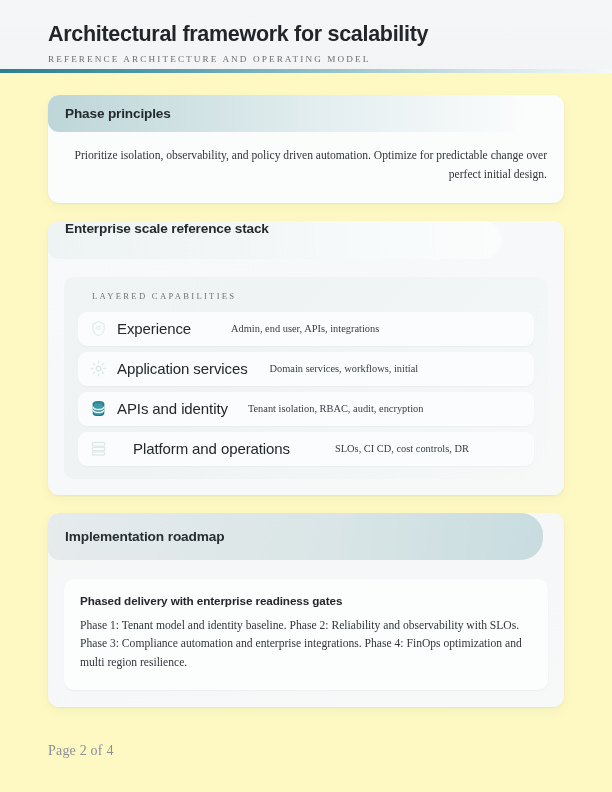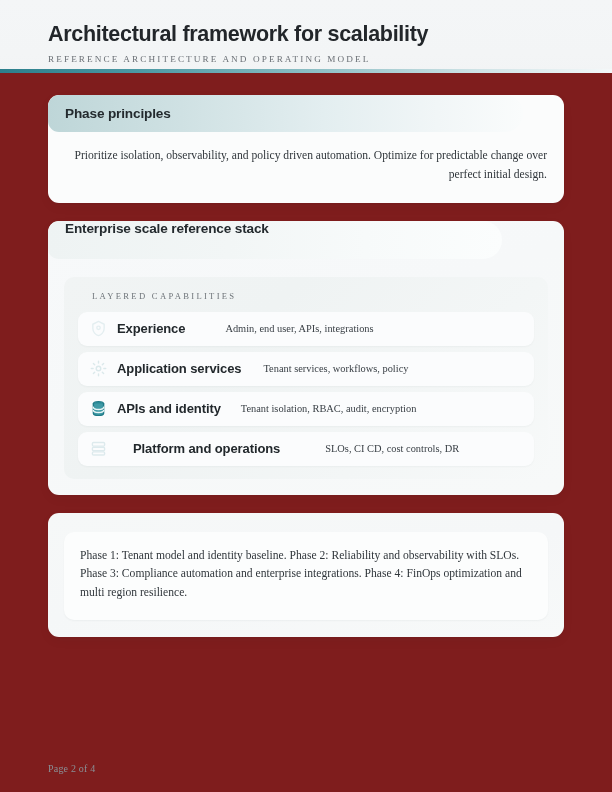--- a/index.html
+++ b/index.html
@@ -12,21 +12,21 @@
     background: #ffffff;
     font-family: "Liberation Sans", sans-serif;
     -webkit-font-smoothing: antialiased;
     overflow: hidden;
   }
 
   .page {
     position: relative;
     width: 612px;
     height: 792px;
-    background: #7f1d1d;
+    background: #fef9c3;
     box-sizing: border-box;
   }
 
   
   .page-header {
     position: relative;
     padding: 22px 48px 0 48px;
     background: linear-gradient(180deg, #f4f6f7 0%, #f3f5f6 72%, #f2f4f5 100%);
     height: 73px;
     box-sizing: border-box;
@@ -155,22 +155,22 @@
     align-items: center;
     justify-content: center;
   }
   .layer-icon svg { display: block; }
   .op-1 { opacity: 0.10; }
   .op-2 { opacity: 0.14; }
   .op-3 { opacity: 1; }
   .op-4 { opacity: 0.13; }
 
   .layer-name {
-    font-size: 13px;
-    font-weight: bold;
+    font-size: 15px;
+    font-weight: normal;
     color: #22282c;
     letter-spacing: -0.1px;
     white-space: nowrap;
   }
   .layer-detail {
     font-family: Liberation Serif, serif;
     font-size: 10.4px;
     color: #3a4046;
     white-space: nowrap;
   }
@@ -208,23 +208,23 @@
     font-weight: bold;
     color: #22282c;
     margin: 0 0 10px 0;
     letter-spacing: -0.1px;
   }
 
   
   .page-footer {
     position: absolute;
     left: 48px;
-    bottom: 18px;
+    bottom: 33px;
     font-family: "Liberation Serif", serif;
-    font-size: 10px;
+    font-size: 14px;
     color: #8a9096;
     letter-spacing: 0.2px;
   }
 </style>
 </head>
 <body>
 
 <div class="page">
 
   <div class="page-header">
@@ -266,21 +266,21 @@
 
         <div class="layer-row">
           <span class="layer-icon op-2">
             <svg width="17" height="17" viewBox="0 0 24 24" fill="none" stroke="#1f7a87" stroke-width="2" stroke-linecap="round" stroke-linejoin="round">
               <circle cx="12" cy="12" r="3.2"></circle>
               <path d="M12 1.8 V4.4 M12 19.6 V22.2 M4.8 4.8 L6.6 6.6 M17.4 17.4 L19.2 19.2 M1.8 12 H4.4 M19.6 12 H22.2 M4.8 19.2 L6.6 17.4 M17.4 6.6 L19.2 4.8"></path>
             </svg>
           </span>
           <span class="layer-name">Application services</span>
           <span class="gap-b"></span>
-          <span class="layer-detail">Tenant services, workflows, policy</span>
+          <span class="layer-detail">Domain services, workflows, initial</span>
         </div>
 
         <div class="layer-row">
           <span class="layer-icon op-3">
             <svg width="17" height="17" viewBox="0 0 24 24" fill="none" stroke="#1f7a87" stroke-width="2" stroke-linecap="round" stroke-linejoin="round">
               <ellipse cx="12" cy="5.4" rx="7.2" ry="3.1" fill="#2f8e9b" stroke="#1f7a87"></ellipse>
               <path d="M4.8 5.4 V18.6 C4.8 20.3 8 21.7 12 21.7 C16 21.7 19.2 20.3 19.2 18.6 V5.4" fill="#3f9aa6" stroke="#1f7a87"></path>
               <path d="M4.8 10.2 C4.8 11.9 8 13.3 12 13.3 C16 13.3 19.2 11.9 19.2 10.2" stroke="#e9f5f6"></path>
               <path d="M4.8 14.6 C4.8 16.3 8 17.7 12 17.7 C16 17.7 19.2 16.3 19.2 14.6" stroke="#e9f5f6"></path>
             </svg>
@@ -299,21 +299,25 @@
             </svg>
           </span>
           <span class="layer-name">Platform and operations</span>
           <span class="gap-d"></span>
           <span class="layer-detail">SLOs, CI CD, cost controls, DR</span>
         </div>
       </div>
     </div>
 
     <div class="card card-roadmap">
+      <div class="card-head">
+        <span class="card-head-title">Implementation roadmap</span>
+      </div>
       <div class="roadmap-inner">
+        <div class="roadmap-subtitle">Phased delivery with enterprise readiness gates</div>
         <p class="serif-body">Phase 1: Tenant model and identity baseline. Phase 2: Reliability and observability with SLOs. Phase 3: Compliance automation and enterprise integrations. Phase 4: FinOps optimization and multi region resilience.</p>
       </div>
     </div>
 
   </div>
 
   <div class="page-footer">Page 2 of 4</div>
 </div>
 
 </body></html>

